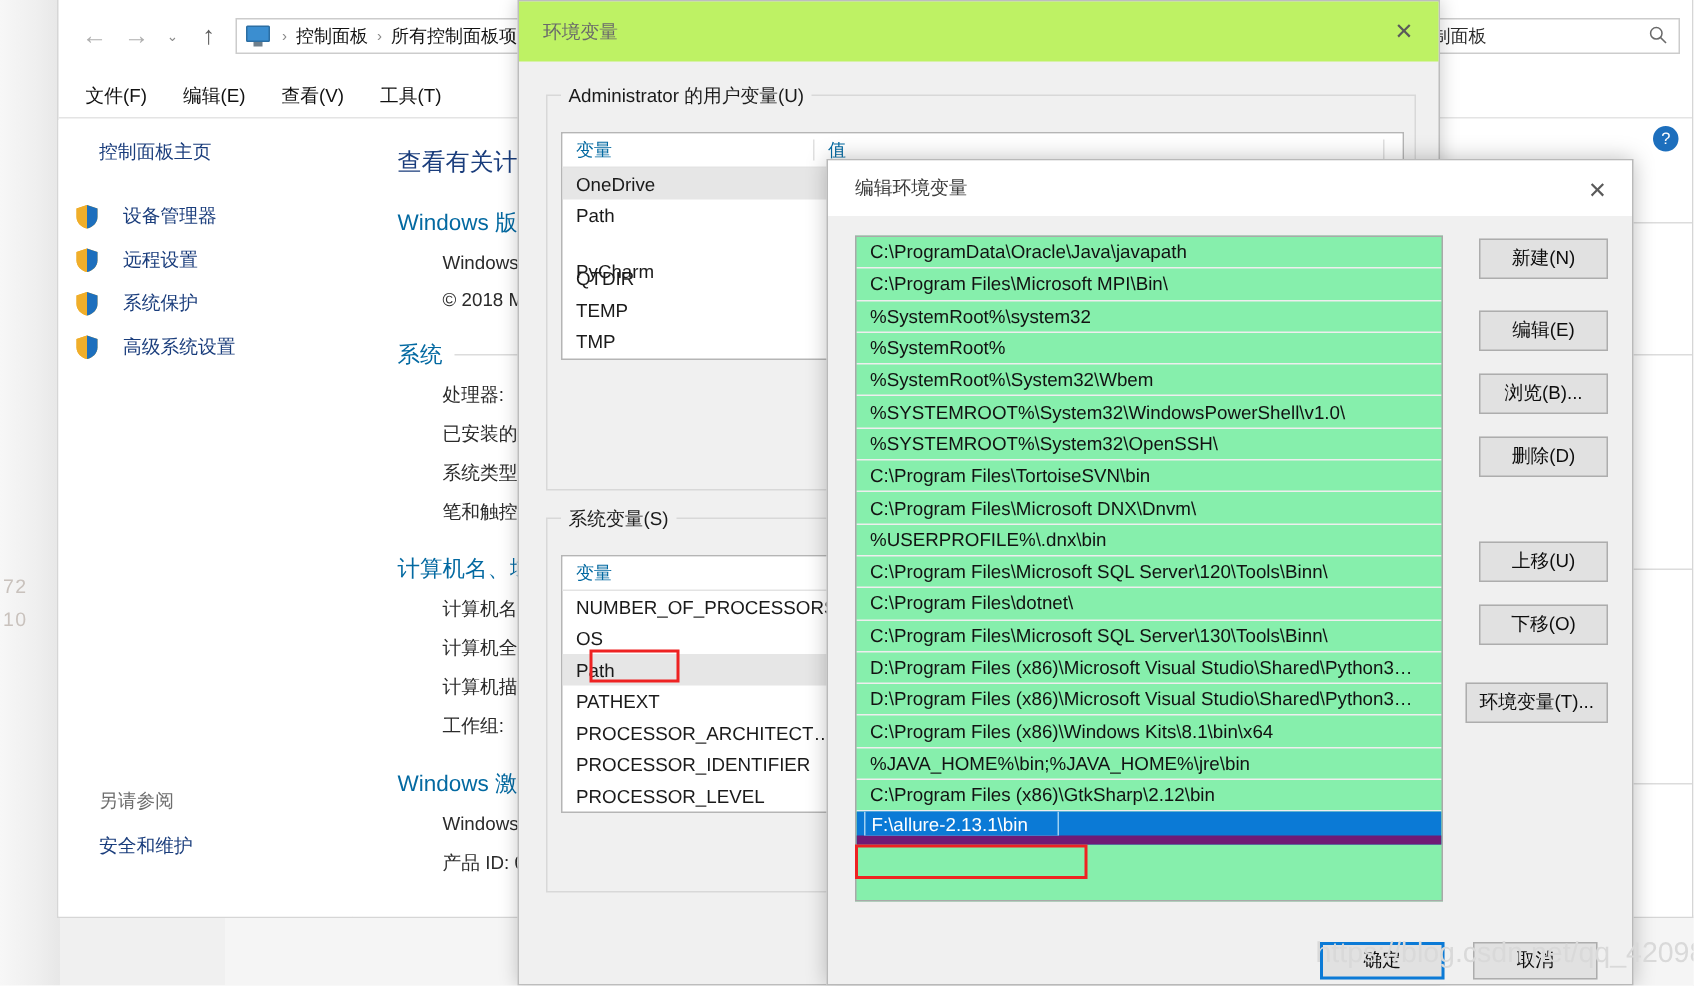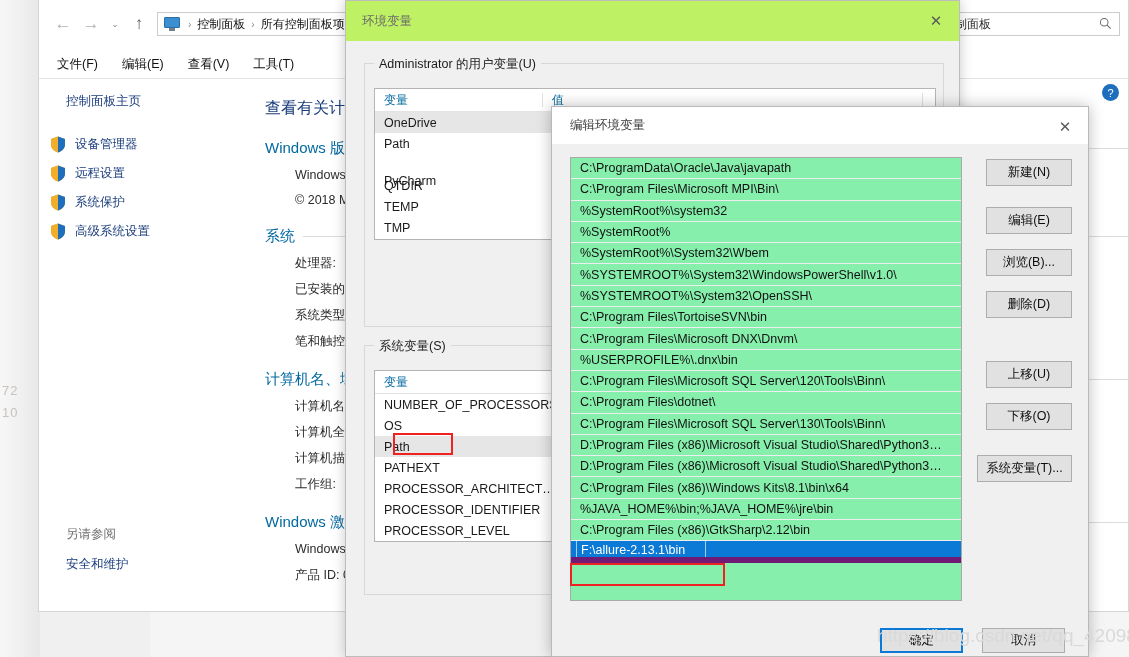--- a/index.html
+++ b/index.html
@@ -88,21 +88,21 @@
     display: flex; align-items: center; gap: 0px; padding-left: 18px;
     font-size: 12.5px; color: #111;
   }
   .menu-item { padding: 2px 12px 2px 0px; margin-right: 12px; }
   .cp-sep { position: absolute; left: 0; top: 78px; width: 100%; height: 1px; background: #e4e4e4; }
 
   
   .cp-sidebar { position: absolute; left: 0; top: 80px; width: 196px; bottom: 0; background: #fff; }
   .side-home { font-size: 12.5px; color: #1a3d7c; padding: 13px 0 0 27px; }
   .side-list { margin-top: 20px; }
-  .side-item { display: flex; align-items: center; gap: 9px; padding: 6px 0 6px 11px; font-size: 12.5px; color: #1a3d7c; }
+  .side-item { display: flex; align-items: center; gap: 16px; padding: 6px 0 6px 11px; font-size: 12.5px; color: #1a3d7c; }
   .shield { width: 16px; height: 17px; position: relative; flex: none; }
   .shield svg { display: block; }
   .see-also { position: absolute; left: 27px; bottom: 68px; font-size: 12.5px; color: #6d6d6d; }
   .see-also-link { position: absolute; left: 27px; bottom: 38px; font-size: 12.5px; color: #1a3d7c; }
 
   
   .cp-main { position: absolute; left: 196px; top: 80px; right: 0; bottom: 0; background: #fff; overflow: hidden; }
   .main-h1 { font-size: 16px; color: #1a3d7c; padding: 18px 0 0 30px; }
   .grp { margin: 20px 0 0 30px; display: flex; align-items: center; gap: 8px; }
   .grp-label { font-size: 15px; color: #0369a1; white-space: nowrap; }
@@ -477,21 +477,21 @@
     </div>
 
     <div class="redbox" style="left:18px; top:456px; width:155px; height:23px;"></div>
 
     <div class="btn btn-side" style="top:52px;">新建(N)</div>
     <div class="btn btn-side" style="top:100px;">编辑(E)</div>
     <div class="btn btn-side" style="top:142px;">浏览(B)...</div>
     <div class="btn btn-side" style="top:184px;">删除(D)</div>
     <div class="btn btn-side" style="top:254px;">上移(U)</div>
     <div class="btn btn-side" style="top:296px;">下移(O)</div>
-    <div class="btn" style="left:425px; top:348px; width:95px; height:27px;">系统变量(T)...</div>
+    <div class="btn" style="left:425px; top:348px; width:95px; height:27px;">环境变量(T)...</div>
 
     <div class="btn footer-btn btn-primary" style="left:328px; top:521px;">确定</div>
     <div class="btn footer-btn" style="left:430px; top:521px;">取消</div>
   </div>
 
   <div class="watermark">https://blog.csdn.net/qq_42098424</div>
 
 </div>
 
 </body></html>

